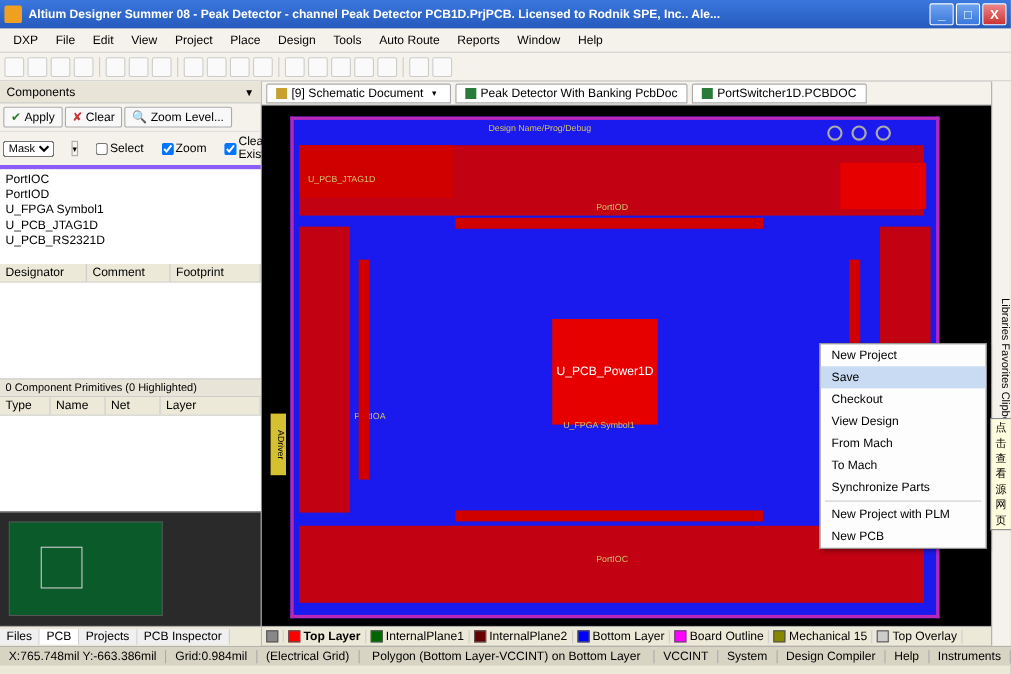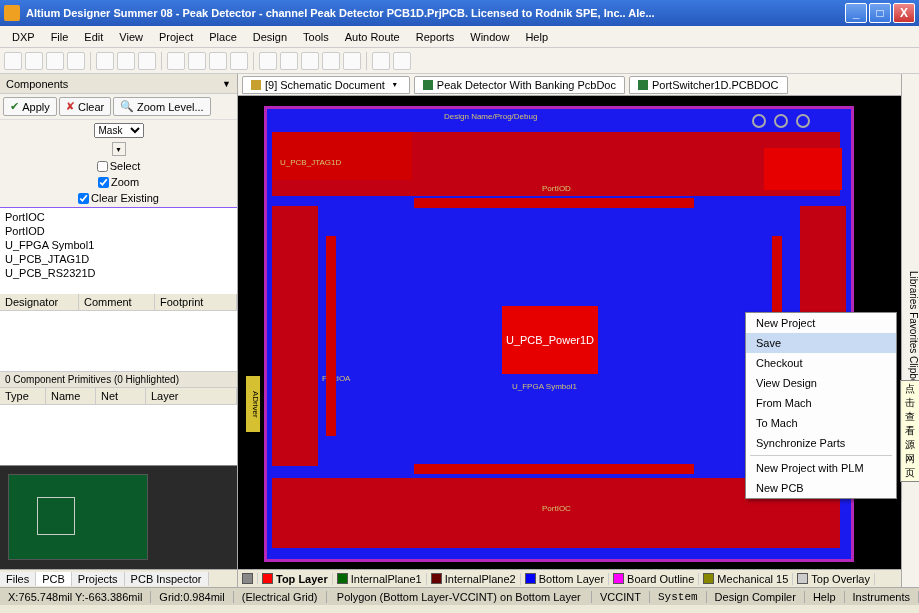--- a/index.html
+++ b/index.html
@@ -15,21 +15,21 @@
 .menubar span { padding: 2px 6px; }
 .toolbar { height: 26px; background: #f4f2ea; border-bottom: 1px solid #ccc; display: flex; align-items: center; padding: 0 4px; gap: 3px; }
 .tbtn { width: 18px; height: 18px; border: 1px solid #ccc; background: #fafafa; border-radius: 2px; }
 .tsep { width: 1px; height: 18px; background: #ccc; margin: 0 2px; }
 .workspace { display: flex; height: 513px; }
 .sidepanel { width: 238px; background: #f4f2ea; border-right: 1px solid #aaa; display: flex; flex-direction: column; }
 .panel-hdr { height: 20px; background: #e8e4d8; border-bottom: 1px solid #ccc; display: flex; align-items: center; padding: 0 6px; }
 .panel-hdr .dd { margin-left: auto; font-size: 9px; }
 .btnrow { display: flex; gap: 2px; padding: 3px; border-bottom: 1px solid #ddd; }
 .btn { padding: 2px 6px; border: 1px solid #aaa; background: #f8f8f8; border-radius: 2px; display: inline-flex; align-items: center; gap: 3px; font-size: 10px; }
-.maskrow { display: flex; align-items: center; gap: 4px; padding: 3px; border-bottom: 1px solid #8b5cf6; flex-direction: column; }
+.maskrow { display: flex; align-items: center; gap: 16px; padding: 3px; border-bottom: 4px solid #8b5cf6; }
 .maskrow select { font-size: 10px; width: 50px; }
 .maskrow .dd2 { width: 14px; height: 14px; border: 1px solid #aaa; display: flex; align-items: center; justify-content: center; font-size: 8px; }
 .ck { display: flex; align-items: center; gap: 2px; font-size: 10px; }
 .ck input { width: 11px; height: 11px; }
 .section-hdr { background: #e8e4d8; padding: 2px 5px; font-size: 10px; border-top: 1px solid #ccc; border-bottom: 1px solid #ccc; }
 .list { background: #fff; padding: 2px 5px; font-size: 10px; line-height: 14px; }
 .list div { white-space: nowrap; }
 .cols { display: flex; background: #ece9d8; border-bottom: 1px solid #ccc; font-size: 10px; }
 .cols span { padding: 2px 5px; border-right: 1px solid #ccc; }
 .blank { background: #fff; flex: 1; }
@@ -53,21 +53,21 @@
 .ctxmenu div { padding: 4px 10px; font-size: 11px; }
 .ctxmenu div.hl { background: #c8dbf2; }
 .ctxmenu div.sep { height: 1px; background: #ccc; padding: 0; margin: 2px 4px; }
 .tooltip { position: absolute; left: 662px; top: 306px; background: #ffffe0; border: 1px solid #888; padding: 1px 4px; font-size: 10px; z-index: 99; }
 .layerbar { height: 18px; background: #ece9d8; display: flex; align-items: center; font-size: 10px; border-top: 1px solid #aaa; }
 .layitem { display: flex; align-items: center; gap: 3px; padding: 0 4px; border-right: 1px solid #ccc; }
 .swatch { width: 11px; height: 11px; border: 1px solid #555; }
 .rightrail { width: 18px; background: #f4f2ea; border-left: 1px solid #aaa; writing-mode: vertical-rl; text-align: center; font-size: 10px; padding-top: 8px; }
 .statusbar { height: 18px; background: #d8d4c4; display: flex; align-items: center; font-size: 10px; border-top: 1px solid #aaa; }
 .statusbar span { padding: 0 8px; border-right: 1px solid #aaa; }
-.statusbar .r { margin-left: auto; font-family: Liberation Mono, monospace; }
+.statusbar .r { margin-left: auto; }
 .chip { position: absolute; background: #e60000; display: flex; align-items: center; justify-content: center; color: #fff; font-size: 8px; }
 </style>
 </head>
 <body>
 
 <div class="titlebar">
   <div class="icon"></div>
   <div class="title">Altium Designer Summer 08 - Peak Detector - channel Peak Detector PCB1D.PrjPCB. Licensed to Rodnik SPE, Inc.. Ale...</div>
   <div class="winbtns">
     <div class="winbtn min">_</div>
@@ -217,21 +217,21 @@
         <div class="lbl" style="left:278px;top:78px">PortIOD</div>
 
         <div style="position:absolute;right:12px;top:8px;width:90px;height:22px;display:flex;gap:8px">
           <div style="width:14px;height:14px;border:2px solid #aaa;border-radius:50%"></div>
           <div style="width:14px;height:14px;border:2px solid #aaa;border-radius:50%"></div>
           <div style="width:14px;height:14px;border:2px solid #aaa;border-radius:50%"></div>
         </div>
         <div class="chip" style="right:12px;top:42px;width:78px;height:42px"></div>
 
         <div class="bluefill" style="left:70px;top:100px;width:440px;height:260px"></div>
-        <div class="chip" style="left:238px;top:200px;width:96px;height:68px">
+        <div class="chip" style="left:238px;top:184px;width:96px;height:96px">
           <span>U_PCB_Power1D</span>
         </div>
         <div class="lbl" style="left:248px;top:276px">U_FPGA Symbol1</div>
 
         <div class="redpad" style="left:8px;top:100px;width:46px;height:260px;opacity:.92"></div>
         <div class="lbl" style="left:58px;top:268px">PortIOA</div>
         <div class="redpad" style="right:8px;top:100px;width:46px;height:260px;opacity:.92"></div>
         <div class="lbl" style="right:58px;top:268px">PortIOB</div>
         <div class="redpad" style="left:8px;top:372px;width:568px;height:70px;opacity:.92"></div>
         <div class="lbl" style="left:278px;top:398px">PortIOC</div>

